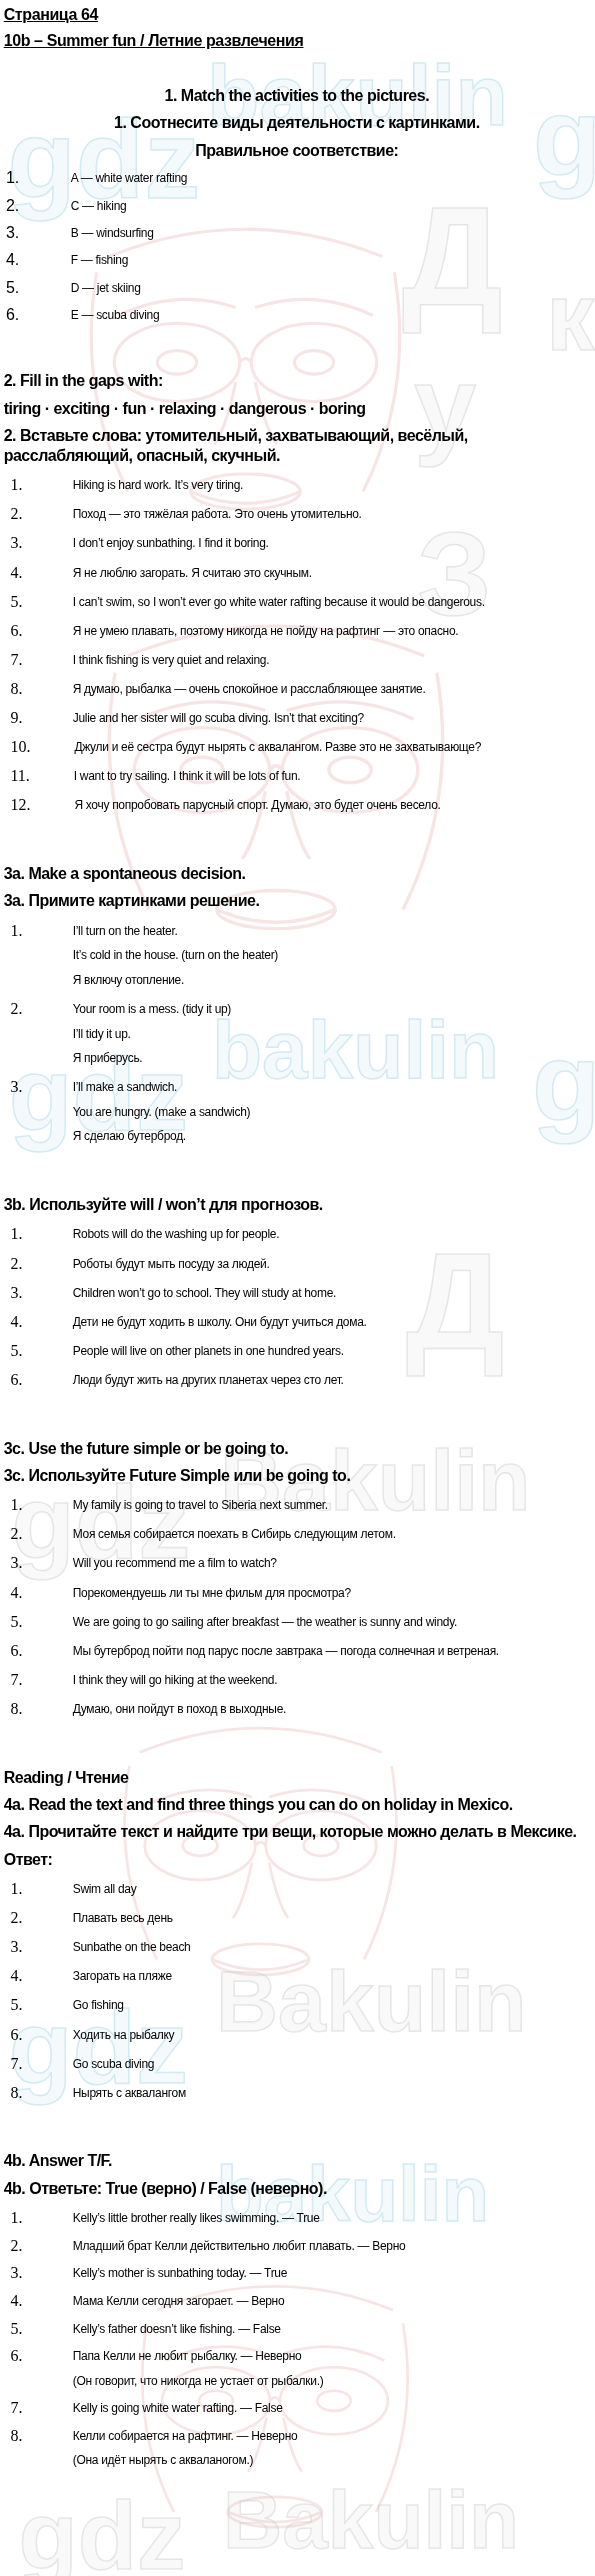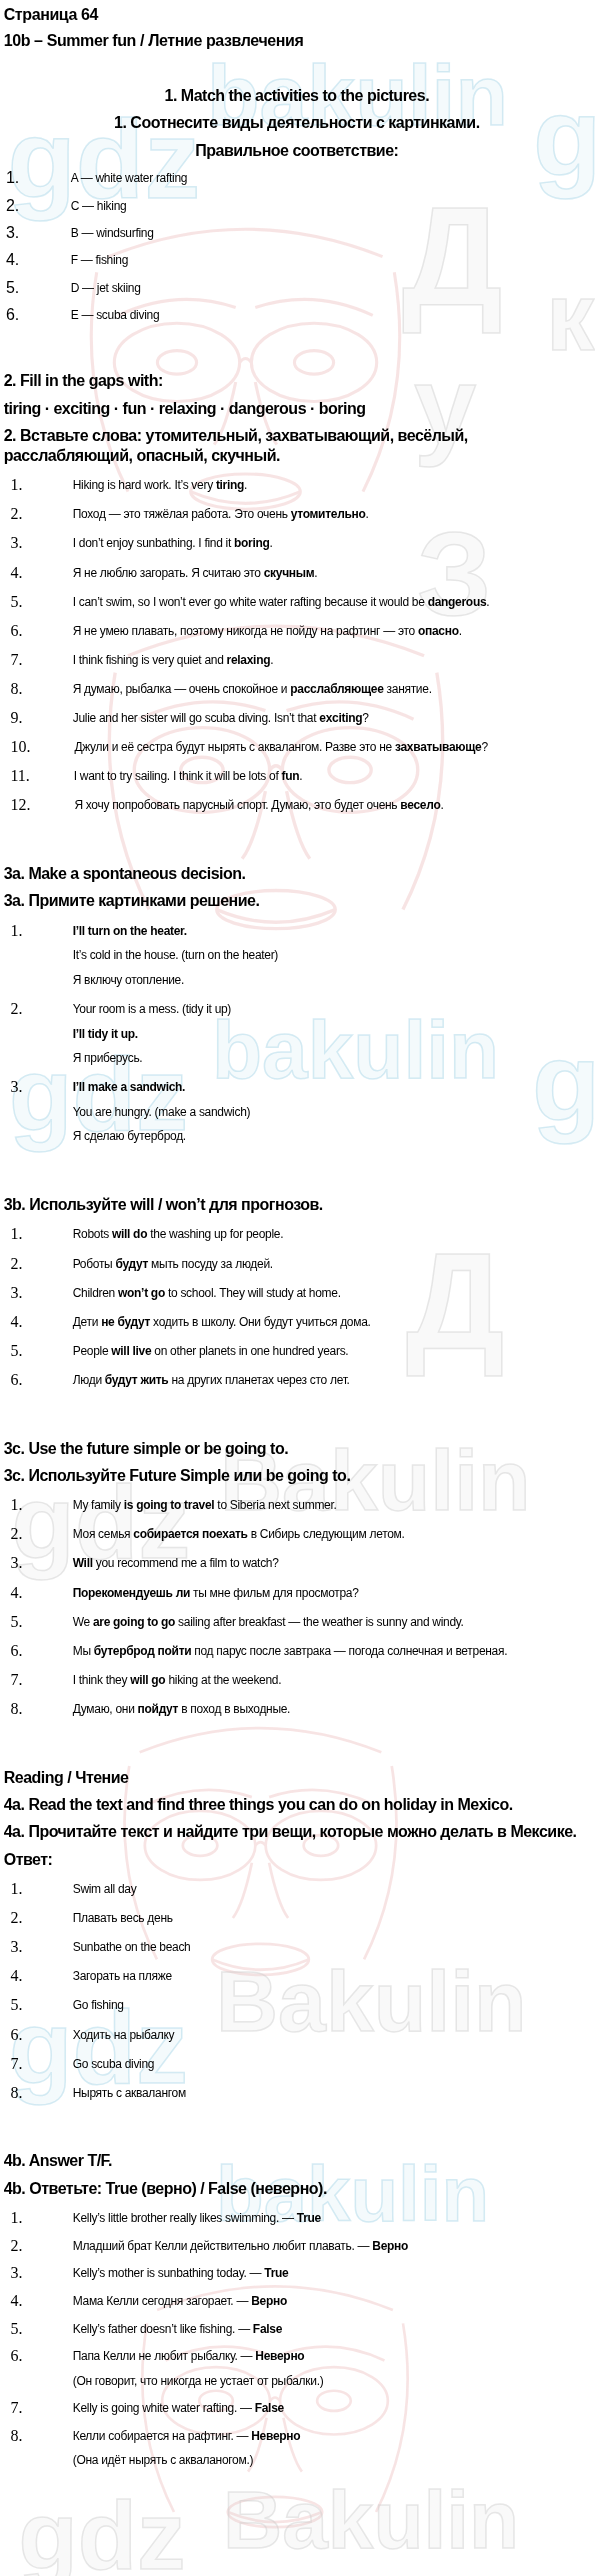--- a/index.html
+++ b/index.html
@@ -13,34 +13,34 @@
   .wm{
     position:absolute;font-weight:700;line-height:1;white-space:nowrap;
     color:transparent;
   }
   .wm-blue{-webkit-text-stroke:1.5px rgba(150,205,225,.38);color:rgba(150,205,225,.10);}
   .wm-gray{-webkit-text-stroke:1.5px rgba(205,205,205,.45);color:rgba(205,205,205,.12);}
   .face{position:absolute;opacity:.55;}
   .face path,.face ellipse{fill:none;stroke:#f2cfcf;stroke-width:1.6;}
   
   .content{position:relative;z-index:1;padding:4.5px 6px 0 3.7px;}
-  .page-title,.lesson-title{font-size:16px;line-height:19.4px;font-weight:700;letter-spacing:-0.4px;margin:0;}
+  .page-title,.lesson-title{font-size:16px;line-height:19.4px;font-weight:700;letter-spacing:-0.4px;margin:0;text-decoration:underline;}
   .page-title{margin-bottom:6.7px;}
   .blk-headings{margin-top:46px;}
   .blk-headings.first{margin-top:36px;text-align:center;}
   .h-line{font-size:16px;line-height:20px;font-weight:700;letter-spacing:-0.5px;margin:0 0 7.4px 0;}
   .list{margin:0;padding:0;}
   .li{display:flex;align-items:flex-start;margin-bottom:4.5px;}
   .num{
     flex:0 0 25px;box-sizing:border-box;padding-left:6.7px;
     font-family:"Liberation Serif","DejaVu Serif",serif;
     font-size:16px;line-height:24.6px;
   }
   .body{flex:1;font-size:12px;line-height:24.6px;letter-spacing:-0.3px;margin-left:44px;}
-  .b{font-weight:700;}
+  .b{font-weight:400;}
   
   .list.match .li{margin-bottom:7.4px;}
   .list.match .num{font-family:"Liberation Sans","DejaVu Sans",sans-serif;flex-basis:23px;padding-left:2.2px;line-height:20px;}
   .list.match .body{line-height:20px;}
   
   .list.tight .li{margin-bottom:3px;}
 </style>
 </head>
 <body>
 

